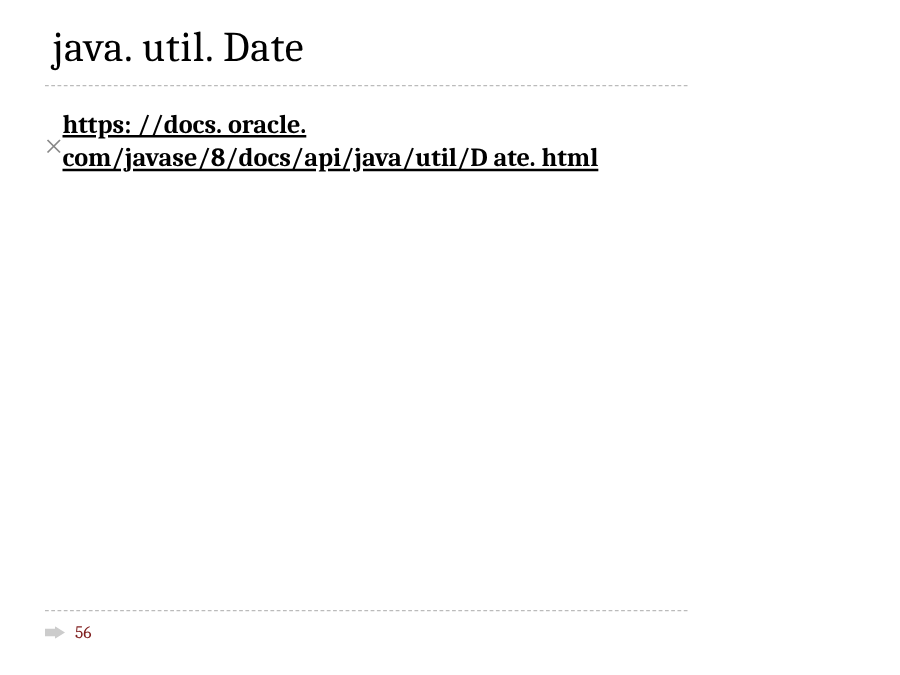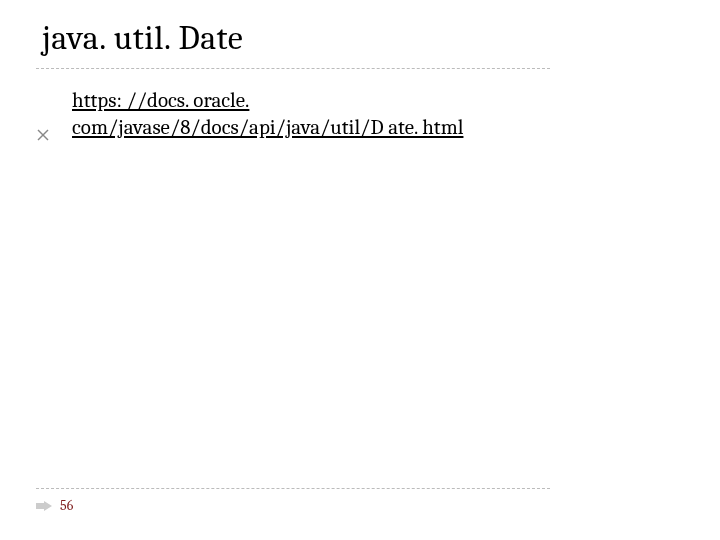--- a/index.html
+++ b/index.html
@@ -16,22 +16,23 @@
     padding-left: 6px;
     padding-bottom: 10px;
     border-bottom: 1.5px dashed #bbb;
     letter-spacing: 0.5px;
   }
   .body {
     margin-top: 18px;
   }
   .bullet-row {
     display: flex;
-    align-items: flex-end;
-    gap: 22px;
+    align-items: center;
+    gap: 0;
+    font-weight: bold;
   }
   .bullet-icon {
     flex: 0 0 auto;
     margin-top: 6px;
     width: 14px;
     height: 14px;
     display: flex;
     align-items: center;
     justify-content: center;
   }

